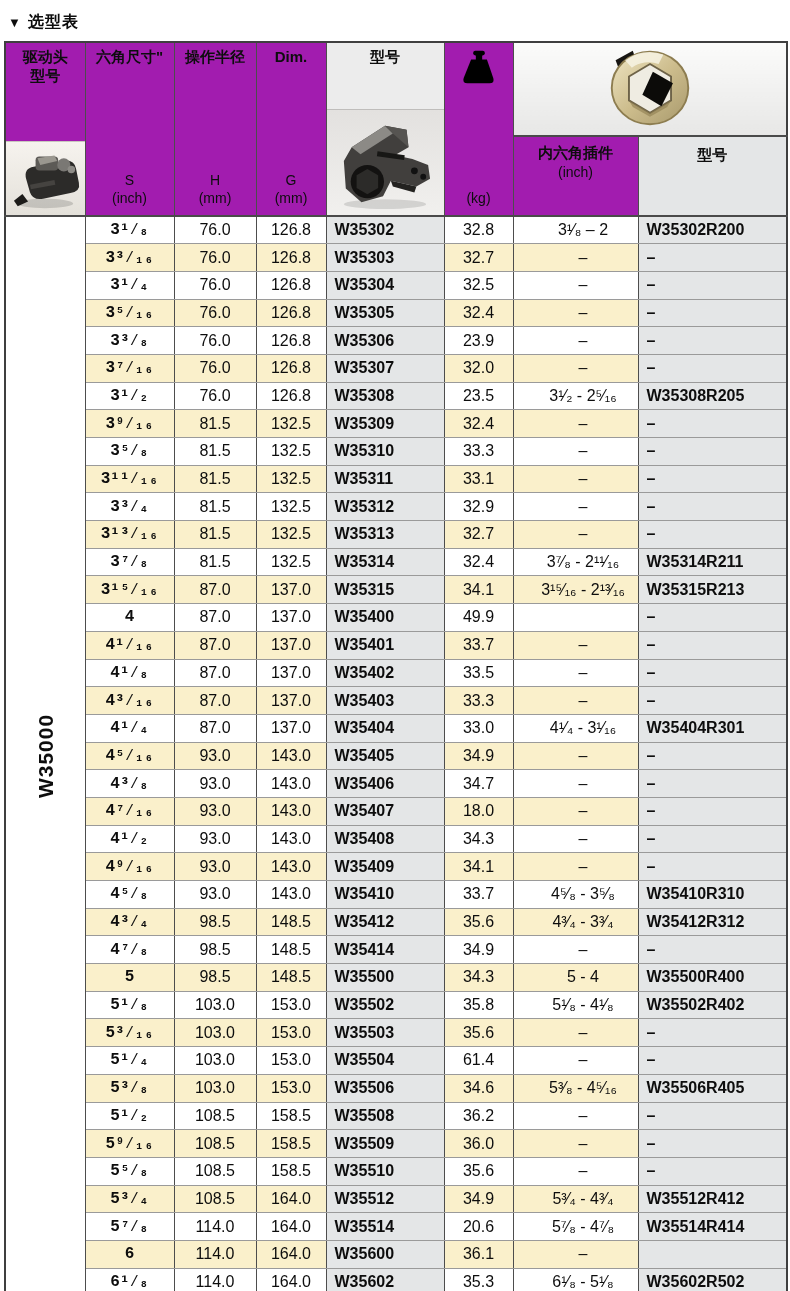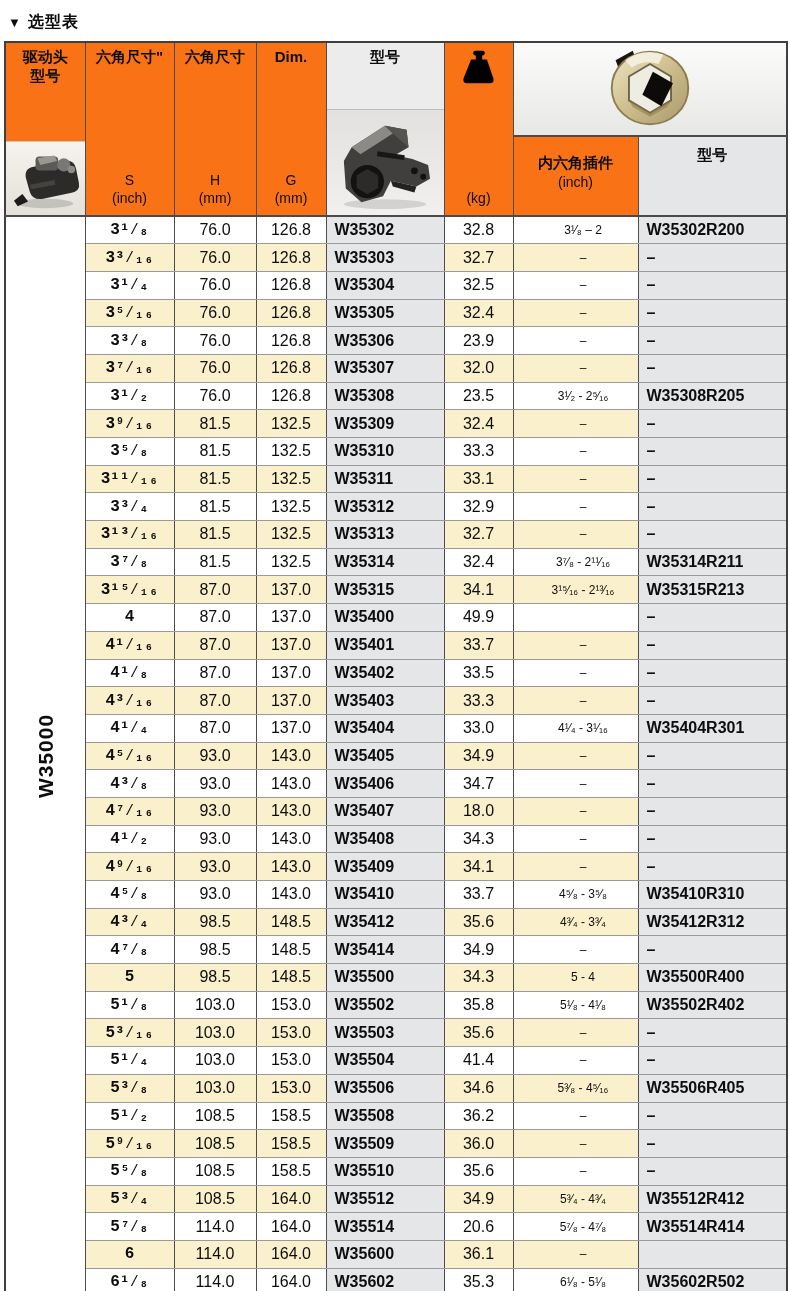--- a/index.html
+++ b/index.html
@@ -16,47 +16,47 @@
     position:absolute;left:4px;top:33px;width:782px;
     border-collapse:collapse;table-layout:fixed;
     border:2px solid #3f3f3f;
   }
   th,td{
     border:1px solid #6b6b6b;
     border-left-color:#4d4d4d;border-right-color:#4d4d4d;
     padding:0;overflow:hidden;
   }
   tbody td{border-top-color:#9a9a9a;border-bottom-color:#9a9a9a;}
-  thead th{background:#f97316;vertical-align:top;border-bottom:2px solid #4a4a4a;}
+  thead th{background:#a21caf;vertical-align:top;border-bottom:2px solid #4a4a4a;}
   thead tr.rowA{height:92px;}
   thead tr.rowB{height:80px;}
 
   .vfill{display:flex;flex-direction:column;justify-content:space-between;align-items:center;height:100%;box-sizing:border-box;}
   .h-label{font-size:15px;font-weight:bold;line-height:1.25;padding-top:5px;white-space:nowrap;}
   .h-sub{font-size:14px;font-weight:normal;line-height:1.3;padding-bottom:8px;text-align:center;}
   .h-drive .vfill{padding:0;}
   .h-drive{height:172px;}
   .h-std{height:172px;}
   .photo{width:100%;box-sizing:border-box;display:flex;align-items:center;justify-content:center;}
   .photo-drive{height:74px;background:linear-gradient(180deg,#f6f3ee 0%,#e4e1da 100%);border-top:1px solid #c9c6bf;}
   .h-model{background:#ececec;}
   .photo-wrench{height:106px;background:linear-gradient(180deg,#e3e1df 0%,#f1f0ee 100%);border-top:1px solid #bfbdbb;}
   .h-kg .kg-icon{padding-top:7px;}
   .h-insert-photo{background:linear-gradient(180deg,#fbfbfa 0%,#e7e7e6 100%);vertical-align:middle;text-align:center;}
-  .h-insert .h-label{padding-top:17px;}
+  .h-insert .h-label{padding-top:7px;}
   .h-insert .h-sub{padding-bottom:10px;}
   .h-rmodel{background:#e4e6e7;}
   .h-rmodel .h-label{padding-top:9px;text-align:center;}
 
   tbody tr{height:27.7px;}
   tbody td{font-size:16px;text-align:center;vertical-align:middle;line-height:1;}
   tbody tr:nth-child(odd) td{background:#ffffff;}
   tbody tr:nth-child(even) td{background:#faf0cb;}
   tbody tr td.c-s{font-weight:bold;font-family:Liberation Mono, monospace;}
-  tbody tr td.c-insert{font-size:12px;padding-left:15px;}
+  tbody tr td.c-insert{font-size:16px;padding-left:15px;}
   tbody tr td.c-model,tbody tr td.c-rmodel{
     background:#e4e6e7;font-weight:bold;text-align:left;padding-left:8px;font-size:16px;
   }
   tbody tr td.drive-cell{background:#ffffff;position:relative;border-top-color:#4d4d4d;}
   .vert{
     position:absolute;left:50%;top:50%;
     transform:translate(-50%,-50%) rotate(-90deg);
     font-size:21px;font-weight:bold;letter-spacing:1px;white-space:nowrap;
   }
 </style>
@@ -104,21 +104,21 @@
           <div class="vfill">
             <div class="h-label">六角尺寸"</div>
             <div class="h-sub">
               <div>S</div>
               <div>(inch)</div>
             </div>
           </div>
         </th>
         <th class="h-std" rowspan="2">
           <div class="vfill">
-            <div class="h-label">六角尺寸</div>
+            <div class="h-label">操作半径</div>
             <div class="h-sub">
               <div>H</div>
               <div>(mm)</div>
             </div>
           </div>
         </th>
         <th class="h-std" rowspan="2">
           <div class="vfill">
             <div class="h-label">Dim.</div>
             <div class="h-sub">
@@ -461,21 +461,21 @@
           <td class="c-model">W35503</td>
           <td class="c-kg">35.6</td>
           <td class="c-insert">–</td>
           <td class="c-rmodel">–</td>
         </tr>
         <tr>
           <td class="c-s">5¹⁄₄</td>
           <td class="c-h">103.0</td>
           <td class="c-g">153.0</td>
           <td class="c-model">W35504</td>
-          <td class="c-kg">41.4</td>
+          <td class="c-kg">61.4</td>
           <td class="c-insert">–</td>
           <td class="c-rmodel">–</td>
         </tr>
         <tr>
           <td class="c-s">5³⁄₈</td>
           <td class="c-h">103.0</td>
           <td class="c-g">153.0</td>
           <td class="c-model">W35506</td>
           <td class="c-kg">34.6</td>
           <td class="c-insert">5³⁄₈ - 4⁵⁄₁₆</td>

